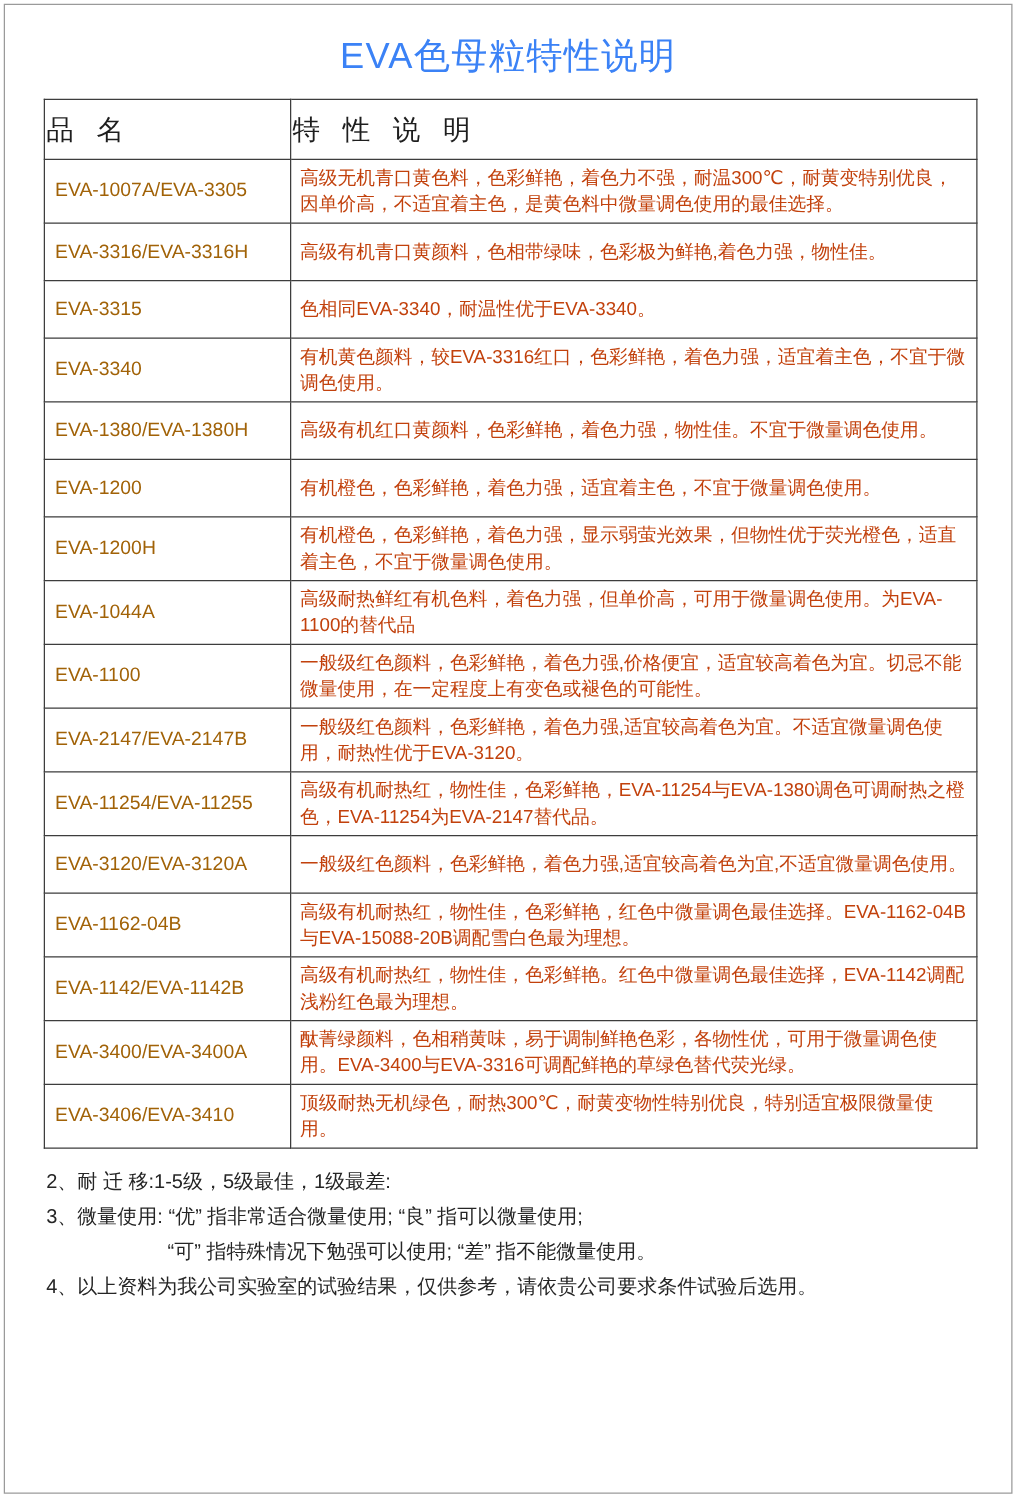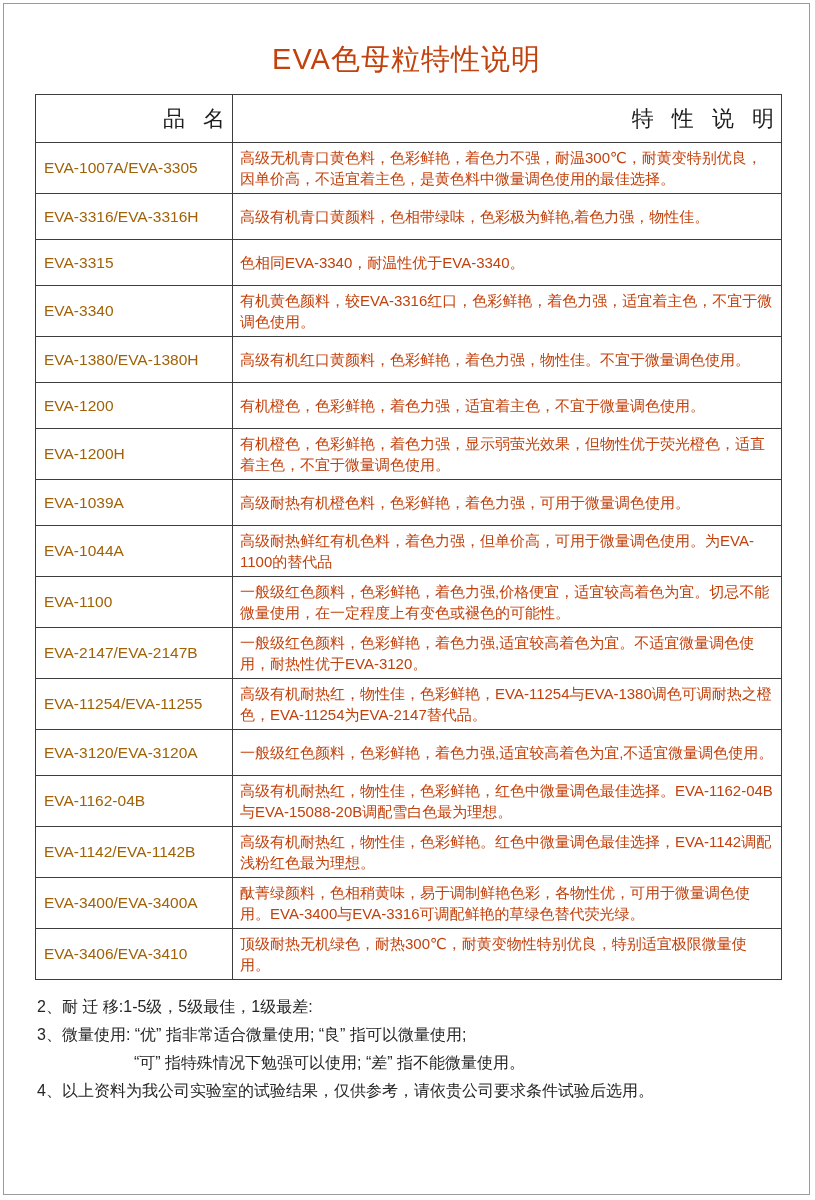--- a/index.html
+++ b/index.html
@@ -7,47 +7,47 @@
   .frame{
     position:relative;
     width:807px;height:1192px;
     margin:3px;
     border:1px solid #9a9a9a;
     background:#ffffff;
     box-sizing:border-box;
     overflow:hidden;
   }
   .title{
-    margin:36px 0 0 0;
+    margin:21px 0 0 0;
     text-align:center;
     font-size:29px;
     font-weight:normal;
     letter-spacing:1px;
-    color:#c2410c;
+    color:#3b82f6;
   }
   table.spec{
     margin:14px 0 0 31px;
     width:746px;
     border-collapse:collapse;
     table-layout:fixed;
   }
   table.spec th, table.spec td{
     border:1px solid #3d3d3d;
     vertical-align:middle;
     box-sizing:border-box;
   }
   col.c-name{width:197px;}
   col.c-desc{width:549px;}
   th{
     height:48px;
     font-size:22px;
     font-weight:normal;
     color:#1e1e1e;
     letter-spacing:6px;
-    text-align:right;
+    text-align:left;
   }
   td{height:46px;}
   td.name{
     font-size:15.5px;
     padding:4px 3px 4px 8px;
     white-space:nowrap;
     color:#a16207;
   }
   td.desc{
     font-size:15px;
@@ -104,24 +104,20 @@
         </tr>
         <tr>
           <td class="name">EVA-1200</td>
           <td class="desc">有机橙色，色彩鲜艳，着色力强，适宜着主色，不宜于微量调色使用。</td>
         </tr>
         <tr>
           <td class="name">EVA-1200H</td>
           <td class="desc">有机橙色，色彩鲜艳，着色力强，显示弱萤光效果，但物性优于荧光橙色，适直着主色，不宜于微量调色使用。</td>
         </tr>
         <tr>
-          <td class="name">EVA-1039A</td>
-          <td class="desc">高级耐热有机橙色料，色彩鲜艳，着色力强，可用于微量调色使用。</td>
-        </tr>
-        <tr>
           <td class="name">EVA-1044A</td>
           <td class="desc">高级耐热鲜红有机色料，着色力强，但单价高，可用于微量调色使用。为EVA-1100的替代品</td>
         </tr>
         <tr>
           <td class="name">EVA-1100</td>
           <td class="desc">一般级红色颜料，色彩鲜艳，着色力强,价格便宜，适宜较高着色为宜。切忌不能微量使用，在一定程度上有变色或褪色的可能性。</td>
         </tr>
         <tr>
           <td class="name">EVA-2147/EVA-2147B</td>
           <td class="desc">一般级红色颜料，色彩鲜艳，着色力强,适宜较高着色为宜。不适宜微量调色使用，耐热性优于EVA-3120。</td>

